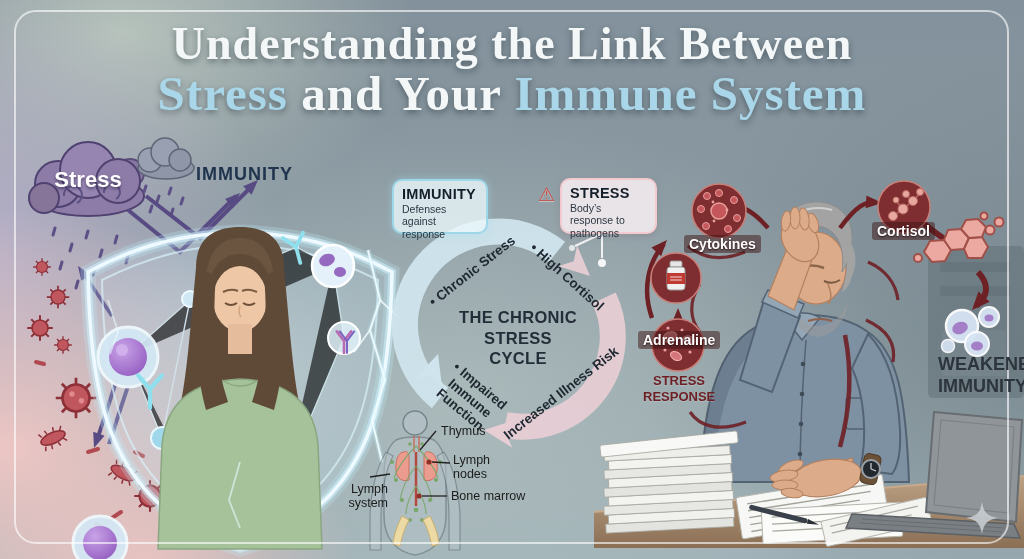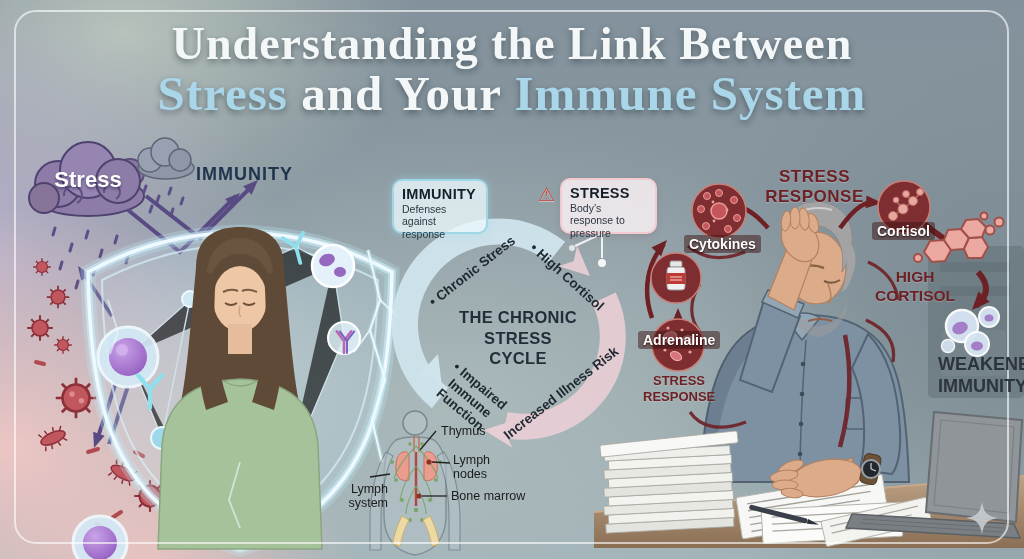--- a/index.html
+++ b/index.html
@@ -515,48 +515,43 @@
 <div class="lbl cloud-lbl">Stress</div>
 <div class="lbl immunity-lbl">IMMUNITY</div>
 
 <div class="ibox ibox-immunity">
   <div class="ibox-title">IMMUNITY</div>
   <div class="ibox-desc">Defenses against response</div>
 </div>
 <div class="ibox ibox-stress">
   <span class="warn">⚠</span>
   <div class="ibox-title">STRESS</div>
-  <div class="ibox-desc">Body’s response to pressure</div>
+  <div class="ibox-desc">Body’s response to pathogens</div>
 </div>
 
 <div class="lbl cycle-center">
   <span style="display:block">THE CHRONIC</span>
   <span style="display:block">STRESS</span>
   <span style="display:block">CYCLE</span>
 </div>
 <div class="cstep" style="left:472px;top:271px;transform:translate(-50%,-50%) rotate(-38deg);"><span class="b">•</span><span>Chronic Stress</span></div>
 <div class="cstep" style="left:567px;top:277px;transform:translate(-50%,-50%) rotate(42deg);"><span class="b">•</span><span>High Cortisol</span></div>
 <div class="cstep" style="left:561px;top:393px;transform:translate(-50%,-50%) rotate(-38deg);"><span>Increased Illness Risk</span></div>
 <div class="cstep cstep-wrap" style="left:470px;top:398px;width:96px;transform:translate(-50%,-50%) rotate(40deg);"><span class="b">•</span><span>Impaired Immune Function</span></div>
 
 <div class="lbl ana" style="left:441px;top:424px;">Thymus</div>
 <div class="lbl ana" style="left:453px;top:453px;width:54px;">Lymph nodes</div>
 <div class="lbl ana" style="left:451px;top:489px;">Bone marrow</div>
 <div class="lbl ana" style="left:336px;top:482px;width:52px;text-align:right;">Lymph system</div>
 
-<div class="lbl sr-heading">STRESS RESPONSE</div>
 <div class="chip" style="left:684px;top:235px;">Cytokines</div>
 <div class="chip" style="left:638px;top:297px;margin-top:34px;">Adrenaline</div>
 <div class="chip" style="left:872px;top:222px;">Cortisol</div>
 <div class="lbl dkred" style="left:643px;top:373px;width:72px;font-size:13px;">
   <span style="display:block">STRESS</span>
   <span style="display:block">RESPONSE</span>
 </div>
-<div class="lbl dkred" style="left:874px;top:268px;width:82px;font-size:15.5px;">
-  <span style="display:block">HIGH</span>
-  <span style="display:block">CORTISOL</span>
-</div>
 <div class="lbl weak-lbl">
   <span style="display:block">WEAKENED</span>
   <span style="display:block">IMMUNITY</span>
 </div>
 
 </div>
 
 </body></html>

